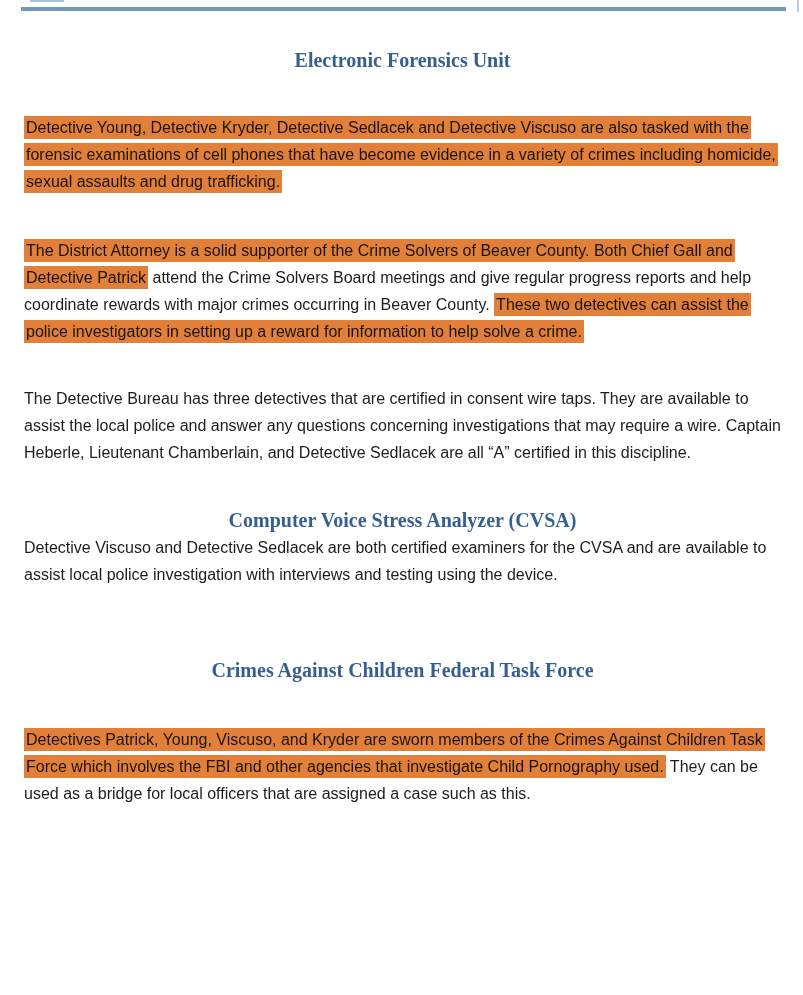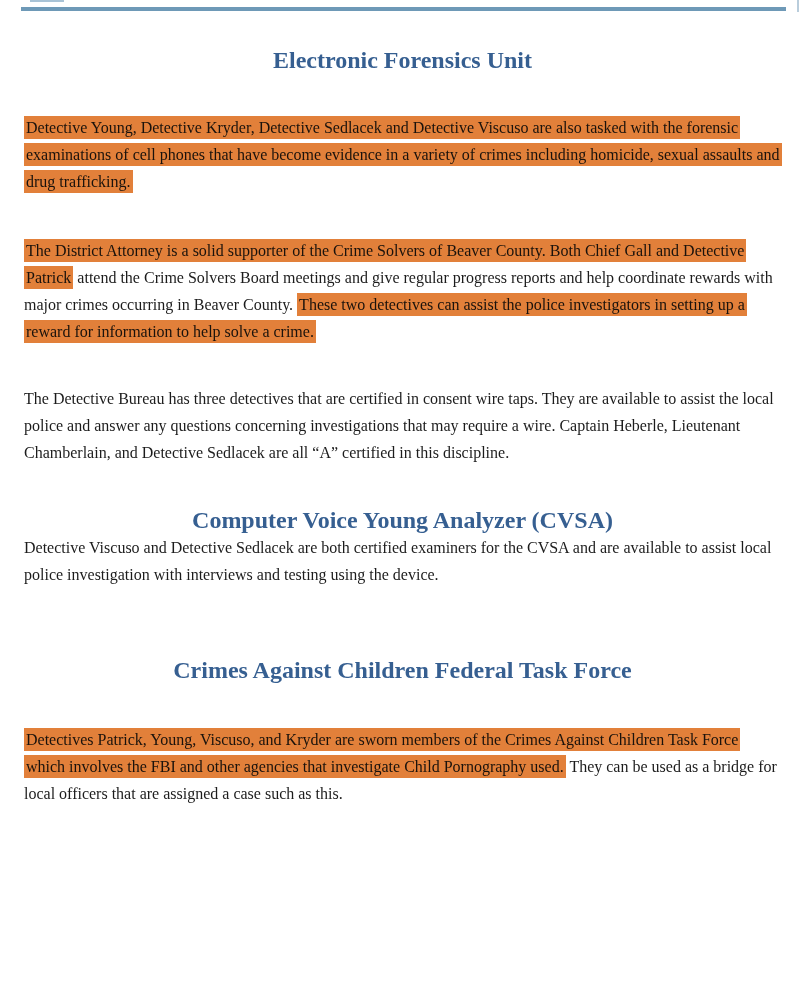--- a/index.html
+++ b/index.html
@@ -32,33 +32,32 @@
   .content {
     position: absolute;
     left: 0; top: 0;
     width: 803px;
     padding: 0 22px 0 24px;
     box-sizing: border-box;
   }
   .heading {
     font-family: "Liberation Serif", serif;
     font-weight: bold;
-    font-size: 24px;
+    font-size: 20px;
     line-height: 28px;
     color: #365f91;
     text-align: center;
     margin: 0;
   }
   .para {
     font-size: 16px;
     line-height: 27px;
     color: #1c1c1c;
     margin: 0;
     text-align: left;
-    font-family: Liberation Serif, serif;
   }
   .hl {
     background: #e2803a;
     color: #1a120c;
     padding: 3px 2px;
     -webkit-box-decoration-break: clone;
     box-decoration-break: clone;
   }
   .h-1 { margin-top: 46px; }
   .p-1 { margin-top: 40px; }
@@ -82,20 +81,20 @@
 
   <div class="content">
 
     <h2 class="heading h-1">Electronic Forensics Unit</h2>
     <p class="para p-1"><span class="hl">Detective Young, Detective Kryder, Detective Sedlacek and Detective Viscuso are also tasked with the forensic examinations of cell phones that have become evidence in a variety of crimes including homicide, sexual assaults and drug trafficking.</span></p>
 
     <p class="para p-2"><span class="hl">The District Attorney is a solid supporter of the Crime Solvers of Beaver County. Both Chief Gall and Detective Patrick</span><span> attend the Crime Solvers Board meetings and give regular progress reports and help coordinate rewards with major crimes occurring in Beaver County. </span><span class="hl">These two detectives can assist the police investigators in setting up a reward for information to help solve a crime.</span></p>
 
     <p class="para p-3">The Detective Bureau has three detectives that are certified in consent wire taps. They are available to assist the local police and answer any questions concerning investigations that may require a wire. Captain Heberle, Lieutenant Chamberlain, and Detective Sedlacek are all “A” certified in this discipline.</p>
 
-    <h2 class="heading h-4">Computer Voice Young Analyzer (CVSA)</h2>
+    <h2 class="heading h-4">Computer Voice Stress Analyzer (CVSA)</h2>
     <p class="para p-4">Detective Viscuso and Detective Sedlacek are both certified examiners for the CVSA and are available to assist local police investigation with interviews and testing using the device.</p>
 
     <h2 class="heading h-5">Crimes Against Children Federal Task Force</h2>
     <p class="para p-5"><span class="hl">Detectives Patrick, Young, Viscuso, and Kryder are sworn members of the Crimes Against Children Task Force which involves the FBI and other agencies that investigate Child Pornography used.</span><span> They can be used as a bridge for local officers that are assigned a case such as this.</span></p>
 
   </div>
 </div>
 
 </body></html>

